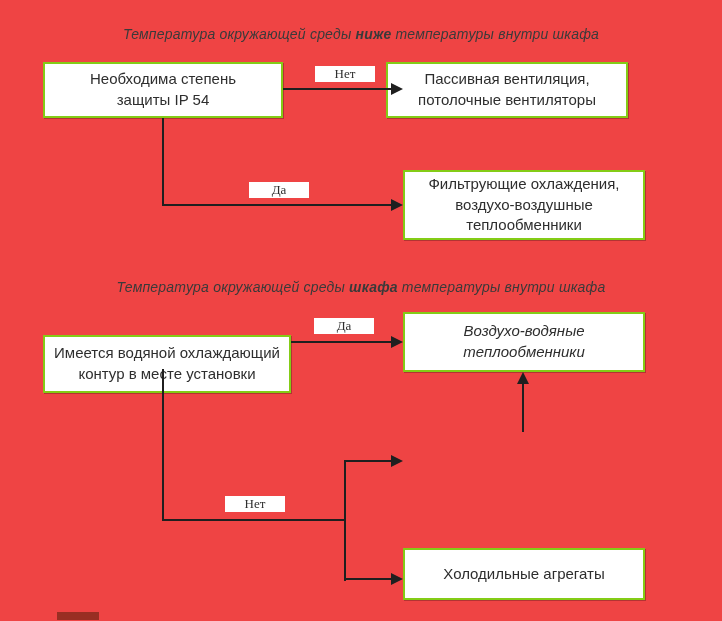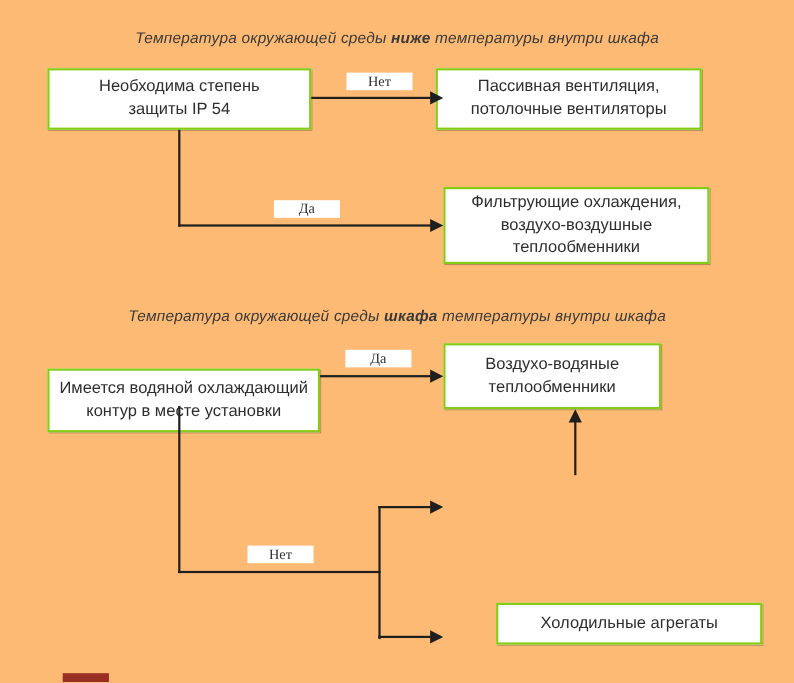--- a/index.html
+++ b/index.html
@@ -1,17 +1,17 @@
 <!DOCTYPE html>
 <html><head>
 <meta charset="utf-8">
 <style>
   html,body{margin:0;padding:0;background:#ffffff;}
   .canvas{
-    position:relative;width:722px;height:621px;background:#fdba74;
+    position:relative;width:722px;height:621px;background:#ef4444;
     font-family:"Liberation Sans","DejaVu Sans",sans-serif;color:#2e2e2e;
     overflow:hidden;
   }
   .flow-title{
     position:absolute;left:0;width:722px;text-align:center;
     font-style:italic;font-size:14px;color:#3a3a3a;letter-spacing:.2px;
   }
   .flow-title b{font-weight:bold;}
   .node{
     position:absolute;box-sizing:border-box;border:2px solid #84cc16;background:#ffffff;
@@ -44,21 +44,21 @@
 
 <div class="canvas">
 
   <div class="flow-title" style="top:26px;">
     <span>Температура окружающей среды </span><b>ниже</b><span> температуры внутри шкафа</span>
   </div>
 
   <div class="node" style="left:43px;top:62px;width:240px;height:56px;">Необходима степень
 защиты IP 54</div>
 
-  <div class="node" style="left:396px;top:62px;width:242px;height:56px;">Пассивная вентиляция,
+  <div class="node" style="left:386px;top:62px;width:242px;height:56px;">Пассивная вентиляция,
 потолочные вентиляторы</div>
 
   <div class="node" style="left:403px;top:170px;width:242px;height:70px;">Фильтрующие охлаждения,
 воздухо-воздушные
 теплообменники</div>
 
   <div class="hline" style="left:283px;top:88px;width:110px;"></div>
   <div class="arrow-right" style="left:391px;top:83px;"></div>
   <div class="edge-label" style="left:315px;top:66px;">Нет</div>
 
@@ -67,25 +67,25 @@
   <div class="arrow-right" style="left:391px;top:199px;"></div>
   <div class="edge-label" style="left:249px;top:182px;">Да</div>
 
   <div class="flow-title" style="top:279px;">
     <span>Температура окружающей среды </span><b>шкафа</b><span> температуры внутри шкафа</span>
   </div>
 
   <div class="node" style="left:43px;top:311px;width:248px;height:58px;margin-top:24px;">Имеется водяной охлаждающий
 контур в месте установки</div>
 
-  <div class="node" style="left:403px;top:312px;width:198px;height:60px;">Воздухо-водяные
+  <div class="node" style="left:403px;top:312px;width:242px;height:60px;font-style:italic;">Воздухо-водяные
 теплообменники</div>
 
 
-  <div class="node" style="left:403px;top:548px;width:242px;height:38px;margin-left:48px;">Холодильные агрегаты</div>
+  <div class="node" style="left:403px;top:548px;width:242px;height:52px;">Холодильные агрегаты</div>
 
   <div class="hline" style="left:291px;top:341px;width:102px;"></div>
   <div class="arrow-right" style="left:391px;top:336px;"></div>
   <div class="edge-label" style="left:314px;top:318px;">Да</div>
 
   <div class="vline" style="left:162px;top:369px;height:152px;"></div>
   <div class="hline" style="left:162px;top:519px;width:184px;"></div>
   <div class="edge-label" style="left:225px;top:496px;">Нет</div>
   <div class="vline" style="left:344px;top:460px;height:121px;"></div>
   <div class="hline" style="left:344px;top:460px;width:48px;"></div>

